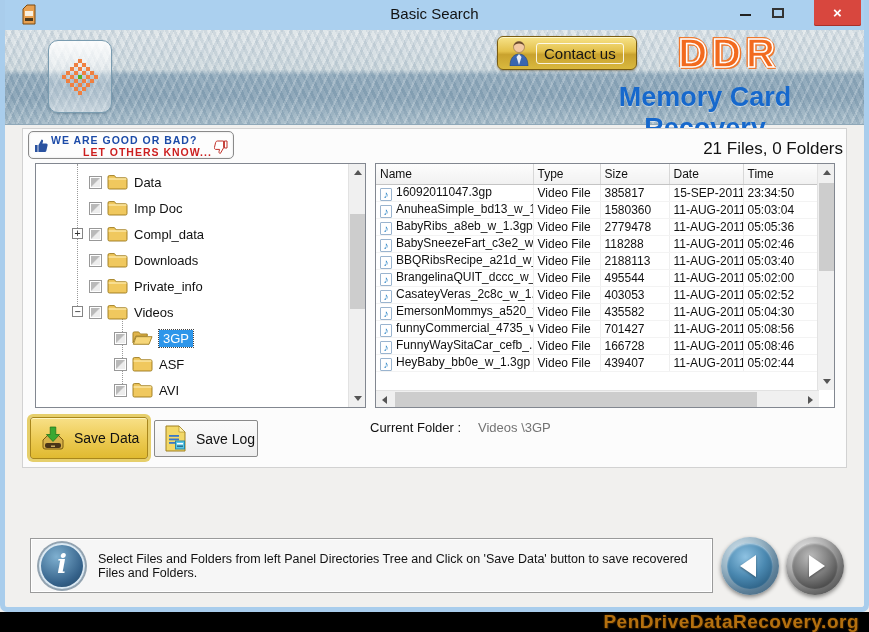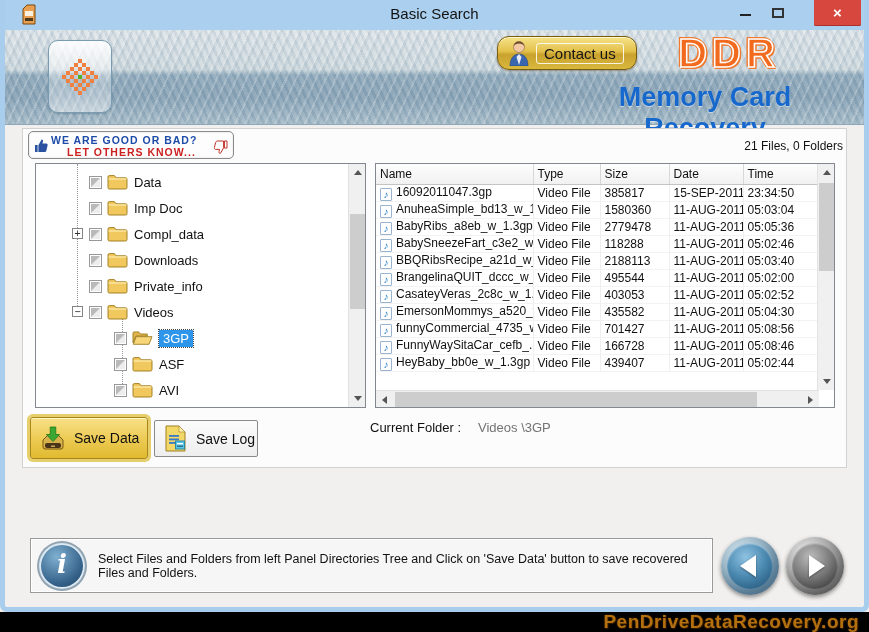--- a/index.html
+++ b/index.html
@@ -21,41 +21,41 @@
   
   .header { position:absolute; left:0; top:30px; width:869px; height:95px;
     background:
       repeating-linear-gradient(115deg, rgba(255,255,255,.18) 0 2px, rgba(110,140,165,.12) 2px 5px, rgba(255,255,255,0) 5px 9px),
       repeating-linear-gradient(65deg, rgba(90,120,145,.10) 0 3px, rgba(255,255,255,.10) 3px 7px),
       linear-gradient(180deg,#dde4e8 0%,#cdd8dd 42%,#8ea8ba 48%,#87a2b5 72%,#a4bac7 100%);
     border-bottom:1px solid #8fa8b8; }
   .logo-box { position:absolute; left:48px; top:10px; width:64px; height:73px; border:1px solid #7a9cb0; border-radius:10px;
     background:linear-gradient(180deg, rgba(255,255,255,.9), rgba(255,255,255,.25) 60%, rgba(255,255,255,.45));
     box-shadow:0 1px 2px rgba(40,70,90,.3); display:flex; align-items:center; justify-content:center; }
-  .contact-btn { position:absolute; left:497px; top:6px; width:140px; height:34px; border:1px solid #7a5c10; border-radius:12px;
+  .contact-btn { position:absolute; left:497px; top:6px; width:140px; height:34px; border:1px solid #7a5c10; border-radius:6px;
     background:linear-gradient(180deg,#f7e389 0%,#e3c04a 45%,#c9a22e 55%,#d9b83e 100%);
     box-shadow:inset 0 1px 0 #fff8c8, 0 1px 2px rgba(60,40,0,.4);
     display:flex; align-items:center; gap:6px; padding-left:10px; cursor:pointer; }
   .contact-label { font-size:15px; color:#151515; border:1px solid rgba(255,255,255,.85); border-radius:3px; padding:1px 7px; }
   .brand-ddr { position:absolute; left:664px; top:1px; width:130px; text-align:center; font-size:40px; font-weight:bold; letter-spacing:5px;
     color:#f26a1e; -webkit-text-stroke:1.5px #ffffff;
     text-shadow:2px 0 0 #ef7a30,-2px 0 0 #ef7a30,0 2px 0 #ef7a30,0 -2px 0 #ef7a30,2px 2px 0 #ef7a30,-2px -2px 0 #ef7a30; }
   .product-name { position:absolute; left:560px; top:52px; width:290px; text-align:center; font-size:27px; font-weight:bold;
     color:#1668cc; text-shadow:0 1px 0 rgba(255,255,255,.45); }
 
   
   .main-panel { position:absolute; left:22px; top:128px; width:825px; height:340px; background:#fcfcfc; border:1px solid #d2d2d2; }
   .feedback-banner { position:absolute; left:28px; top:131px; width:206px; height:28px; background:#fdfdfd; border:1px solid #8a8a8a;
     border-radius:5px; box-shadow:inset 0 0 2px rgba(0,0,0,.15); font-size:10.5px; font-weight:bold; letter-spacing:1px; line-height:12px;
     padding-top:2px; cursor:pointer; }
   .fb-line1 { color:#1c4ba8; margin-left:22px; }
-  .fb-line2 { color:#cc1f1f; margin-left:38px; }
+  .fb-line2 { color:#cc1f1f; margin-left:54px; }
   .thumb-up { position:absolute; left:5px; top:7px; }
   .thumb-down { position:absolute; right:5px; top:8px; }
-  .count-label { position:absolute; right:26px; top:139px; font-size:12px; color:#111; }
+  .count-label { position:absolute; right:26px; top:139px; font-size:17px; color:#111; }
 
   
   .tree-panel { position:absolute; left:35px; top:163px; width:331px; height:245px; background:#fff; border:1px solid #828790; overflow:hidden; }
   .tree-line { position:absolute; border-left:1px dotted #9a9a9a; width:0; }
   .tree-item { position:absolute; left:0; right:18px; height:26px; display:flex; align-items:center; cursor:pointer; }
   .tree-item .cb { width:13px; height:13px; border:1px solid #989898; background:linear-gradient(135deg,#b9b9b9 45%,#ededed 55%);
     box-shadow:inset 0 0 0 1px #fff; margin-right:5px; flex:none; }
   .tree-item .folder { width:21px; height:16px; margin-right:6px; flex:none; display:flex; align-items:center; }
   .tree-item .lbl { font-size:13px; color:#111; white-space:nowrap; }
   .tree-item.sel .lbl { background:#2e96ea; color:#fff; padding:1px 4px; outline:1px dotted #444; }

